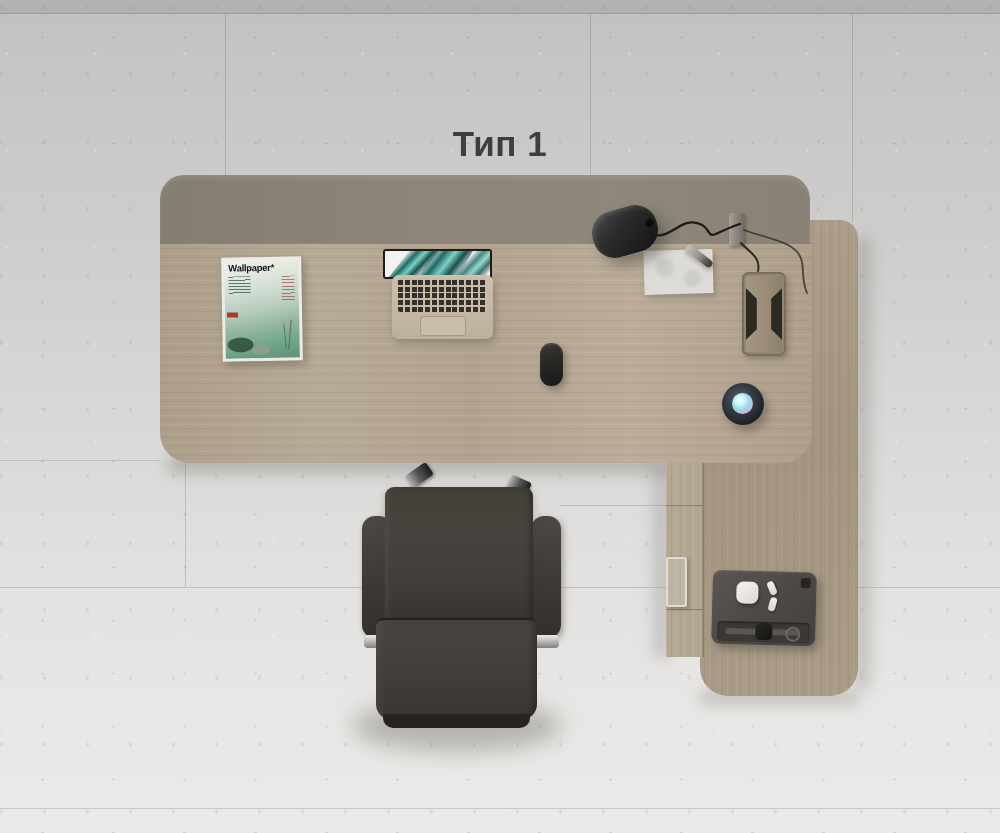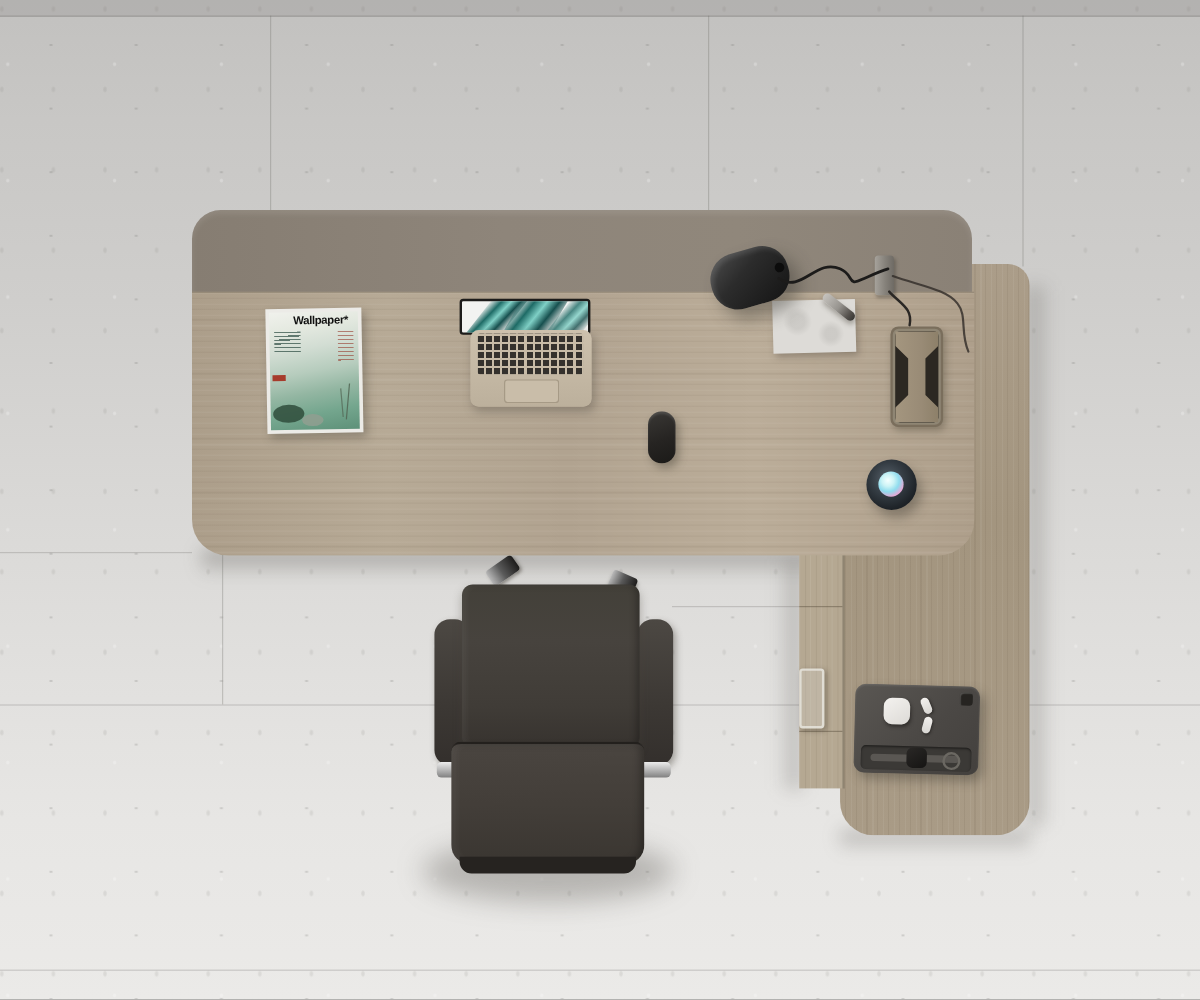--- a/index.html
+++ b/index.html
@@ -52,21 +52,21 @@
     box-shadow:inset 0 0 0 2px rgba(120,108,90,0.9), 2px 3px 6px rgba(70,62,50,0.35);}
   .grommet-hole{position:absolute;left:4px;top:4px;width:36px;height:76px;border-radius:4px;background:#2c2822;}
   .grommet-cover{position:absolute;left:4px;top:4px;width:36px;height:76px;background:
       linear-gradient(90deg,#a4967f,#998b76 60%,#8d8069);
     clip-path:polygon(0% 0%,100% 0%,100% 16%,70% 30%,70% 70%,100% 84%,100% 100%,0% 100%,0% 84%,30% 70%,30% 30%,0% 16%);}
   
   .magazine{left:222px;top:257px;width:80px;height:104px;background:#ecebe7;transform:rotate(-1deg);
     box-shadow:3px 4px 8px rgba(78,72,62,0.40);}
   .mag-cover{position:absolute;left:3px;top:3px;right:3px;bottom:3px;overflow:hidden;
     background:linear-gradient(170deg,#f0f1ec 0%,#e4e9e0 16%,#d2ddd3 32%,#b6ccbd 50%,#93b6a2 66%,#74a68e 82%,#5e9179 100%);}
-  .mag-head{position:absolute;left:20px;top:2px;font-size:9.5px;font-weight:bold;letter-spacing:-0.3px;color:#121212;}
+  .mag-head{position:absolute;left:4px;top:2px;font-size:9.5px;font-weight:bold;letter-spacing:-0.3px;color:#121212;}
   .mag-lines-l{position:absolute;left:4px;top:16px;width:22px;height:18px;
     background:repeating-linear-gradient(180deg, rgba(28,62,52,0.65) 0 1px, transparent 1px 3.2px);}
   .mag-lines-r{position:absolute;right:4px;top:16px;width:13px;height:26px;
     background:repeating-linear-gradient(180deg, rgba(150,58,44,0.6) 0 1px, transparent 1px 3.4px);}
   .mag-tag{position:absolute;left:2px;top:52px;width:11px;height:5px;background:#a63c2c;}
   .mag-blob1{position:absolute;left:2px;bottom:6px;width:26px;height:15px;border-radius:50%;background:#2f4c3b;opacity:.85;}
   .mag-blob2{position:absolute;left:26px;bottom:3px;width:18px;height:10px;border-radius:50%;background:#8f9f90;opacity:.9;}
   .mag-reed1{position:absolute;right:9px;bottom:8px;width:1px;height:30px;background:rgba(84,104,86,0.9);transform:rotate(6deg);}
   .mag-reed2{position:absolute;right:14px;bottom:10px;width:1px;height:24px;background:rgba(84,104,86,0.75);transform:rotate(-4deg);}
   
@@ -254,14 +254,15 @@
   <div class="abs speaker">
     <div class="speaker-glow"></div>
   </div>
 
   <svg class="abs cables" viewBox="0 0 1000 833">
     <path d="M649 232 C668 245, 680 215, 700 224 C712 229, 706 239, 718 233 C727 229, 733 226, 740 224" fill="none" stroke="#1c1b1a" stroke-width="2.3" stroke-linecap="round"></path>
     <path d="M741 243 C750 253, 761 257, 758 271" fill="none" stroke="#2a2724" stroke-width="2" stroke-linecap="round"></path>
     <path d="M744 230 C766 238, 789 241, 798 253 C806 263, 800 277, 807 293" fill="none" stroke="#2f2b27" stroke-width="1.8" stroke-opacity="0.8" stroke-linecap="round"></path>
   </svg>
 
+  <div class="abs scene-title">Тип 1</div>
 
 </div>
 
 </body></html>

